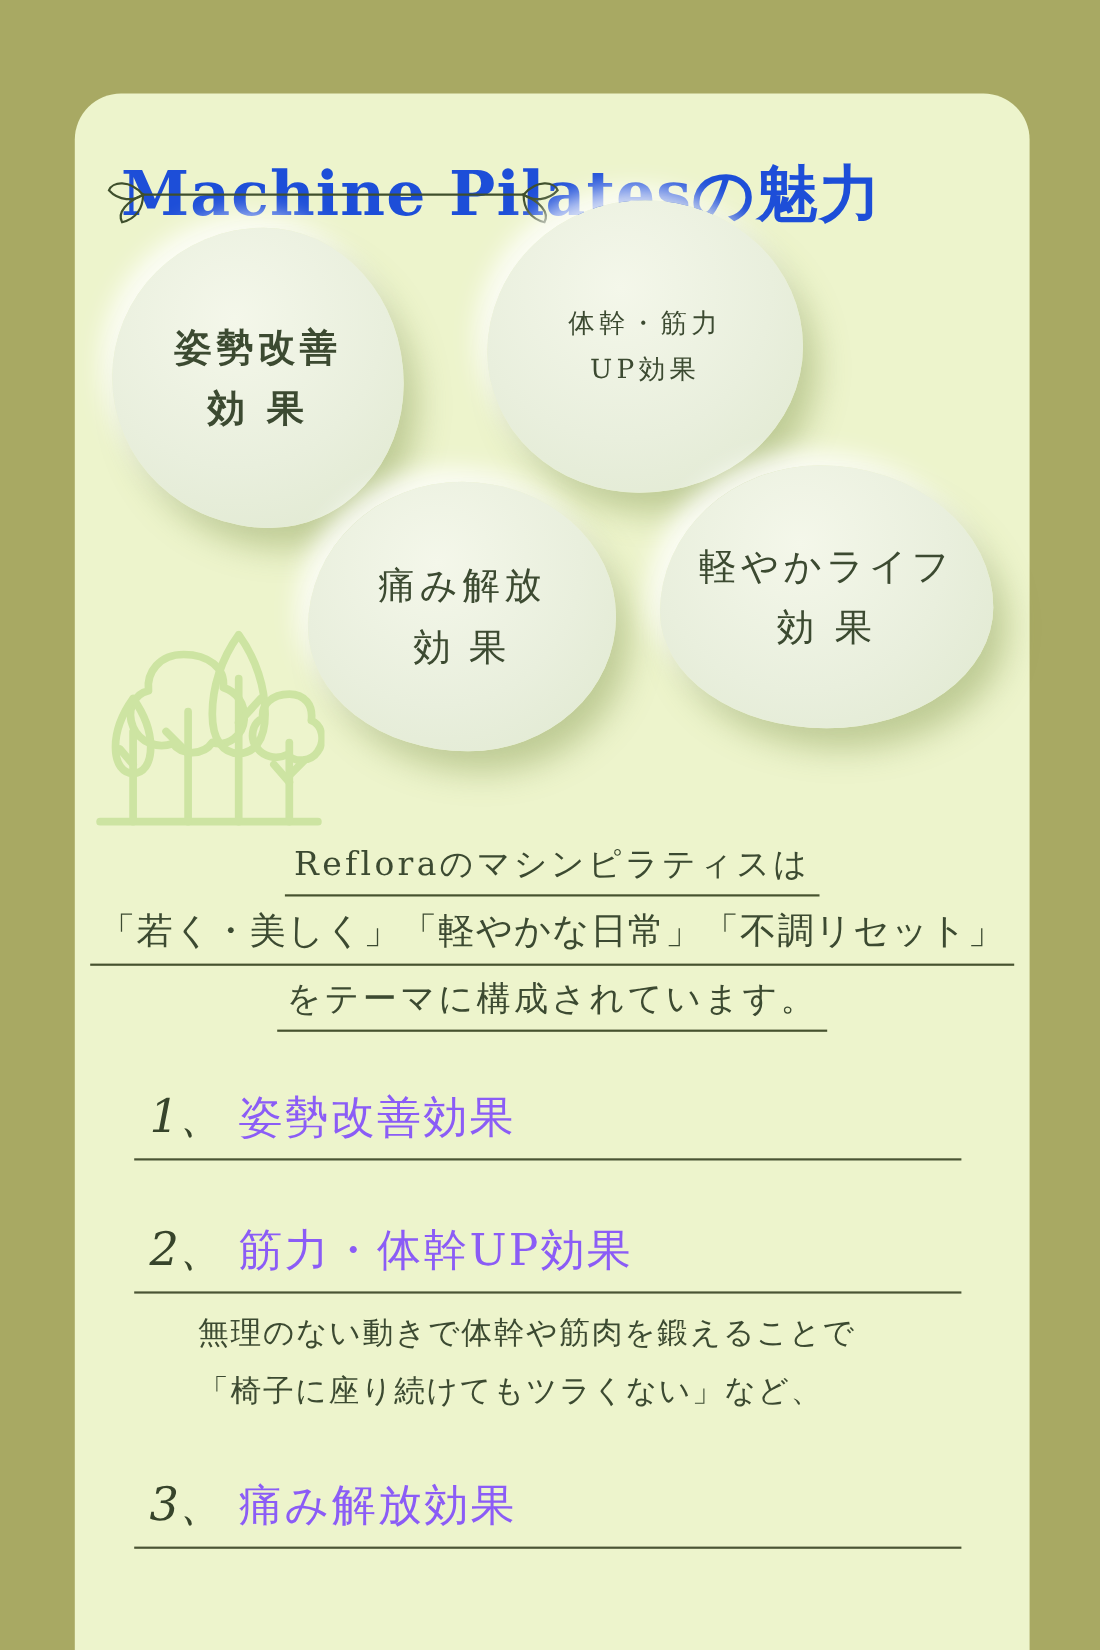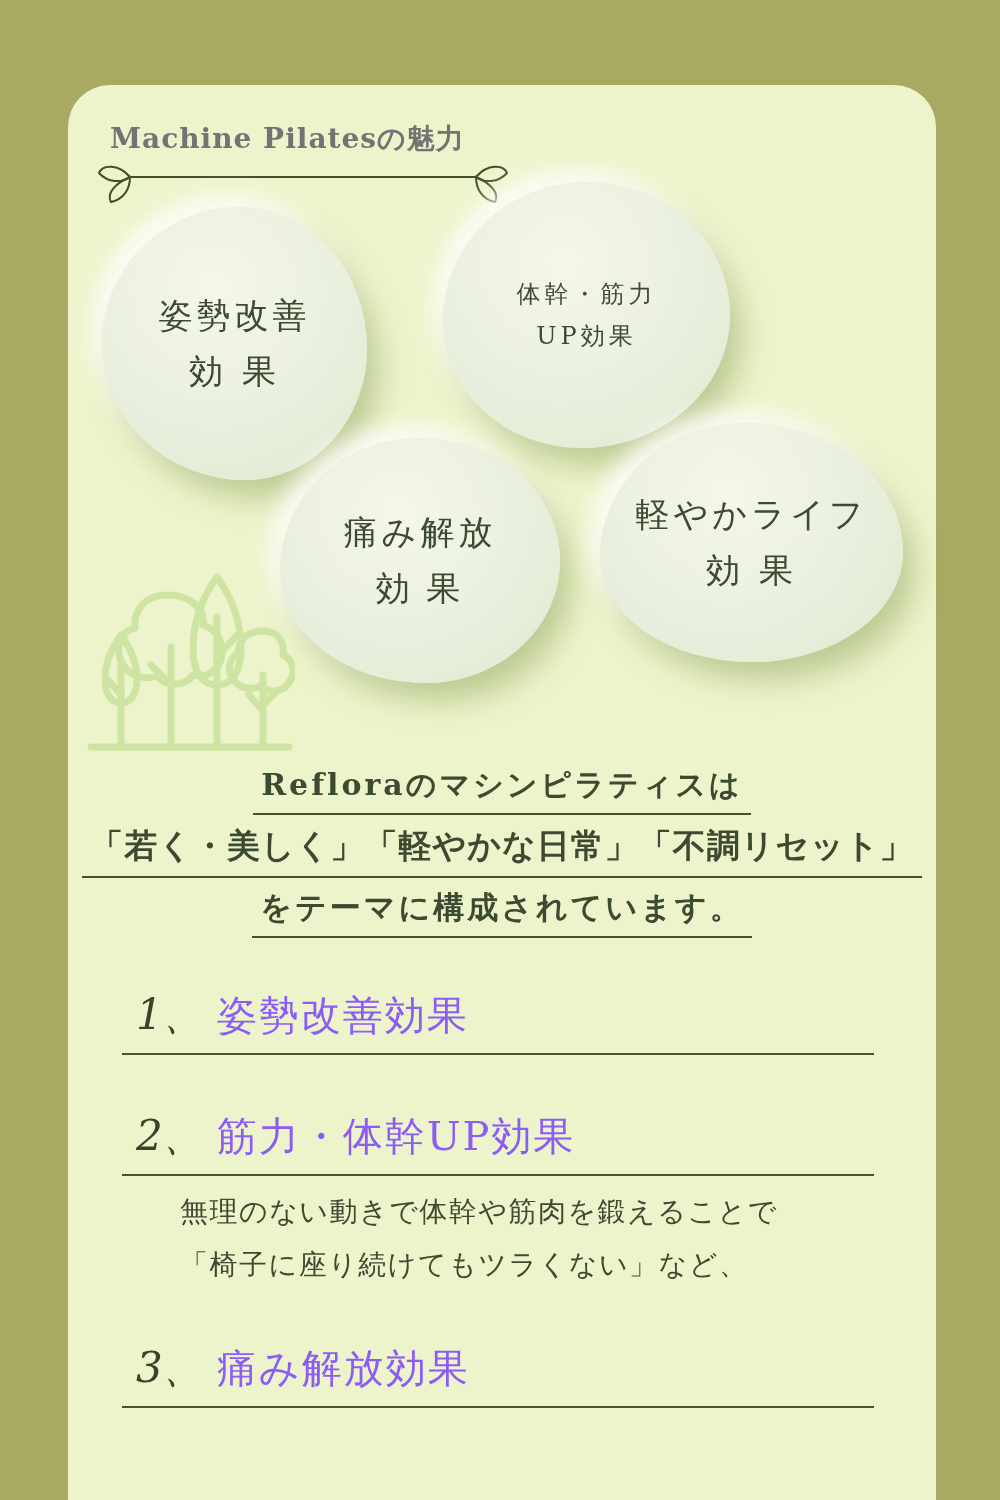--- a/index.html
+++ b/index.html
@@ -9,43 +9,43 @@
     font-family:"DejaVu Serif","Liberation Serif",serif;
     color:#3c4a31;
   }
   .card{
     position:absolute;left:68px;top:85px;width:868px;height:1415px;
     background:#edf4cc;border-radius:42px 42px 0 0;
   }
   
   .title{
     position:absolute;left:42px;top:16px;
-    font-size:28px;letter-spacing:1px;color:#737373;white-space:nowrap;
+    font-size:56px;letter-spacing:1px;color:#1d4ed8;white-space:nowrap;
   }
   .title-deco{position:absolute;left:28px;top:76px;}
   
   .blob{
     position:absolute;display:flex;flex-direction:column;
     align-items:center;justify-content:center;gap:10px;
     background:radial-gradient(circle at 42% 30%, #f4f7ea 0%, #e9efdd 55%, #dfe8cf 100%);
     box-shadow:14px 20px 30px -2px rgba(125,145,70,0.42),
                -10px -12px 22px rgba(255,255,255,0.85);
     text-align:center;
   }
   .blob span{display:block;font-size:34px;letter-spacing:4px;color:#3c4a31;}
-  .blob-1{left:34px;top:122px;width:265px;height:273px;border-radius:52% 48% 46% 54% / 50% 52% 48% 50%;}
+  .blob-1{left:34px;top:122px;width:265px;height:273px;border-radius:52% 48% 46% 54% / 50% 52% 48% 50%;font-weight:bold;}
   .blob-2{left:375px;top:97px;width:287px;height:266px;border-radius:50% 50% 52% 48% / 52% 50% 50% 48%;}
   .blob-3{left:212px;top:353px;width:280px;height:245px;border-radius:50% 50% 48% 52% / 54% 50% 50% 46%;font-family:Liberation Serif, serif;}
   .blob-4{left:532px;top:338px;width:303px;height:239px;border-radius:48% 52% 50% 50% / 56% 54% 46% 44%;}
   .blob-2 span{font-size:24px;}
   
   .tree-art{position:absolute;left:17px;top:488px;}
   
   .intro{position:absolute;left:0;top:680px;width:100%;text-align:center;}
-  .intro .iline{display:block;margin-bottom:9px;font-weight:bold;}
+  .intro .iline{display:block;margin-bottom:9px;}
   .intro .iline > span{
     display:inline-block;padding:0 8px 7px;border-bottom:2px solid #46522e;
     white-space:nowrap;
   }
   .intro-1{font-size:30px;letter-spacing:3px;}
   .intro-2{font-size:33px;letter-spacing:1px;}
   .intro-3{font-size:31px;letter-spacing:3px;}
   
   .benefits{position:absolute;left:54px;top:903px;width:752px;}
   .list-item + .list-item{margin-top:54px;}

